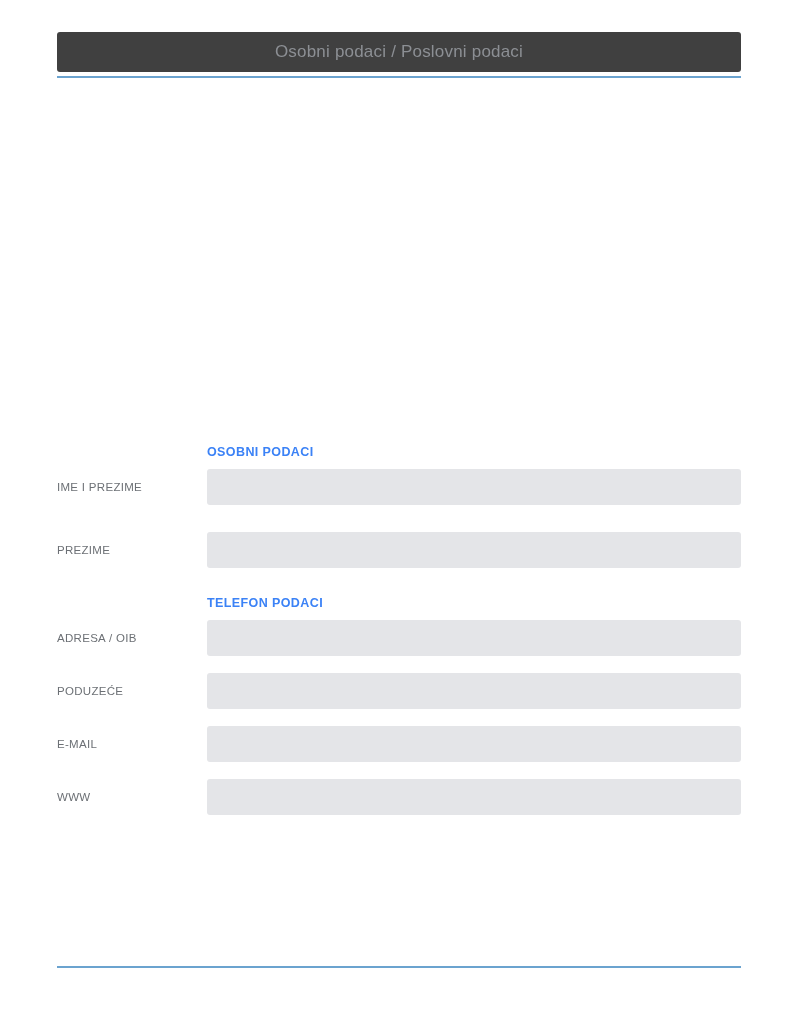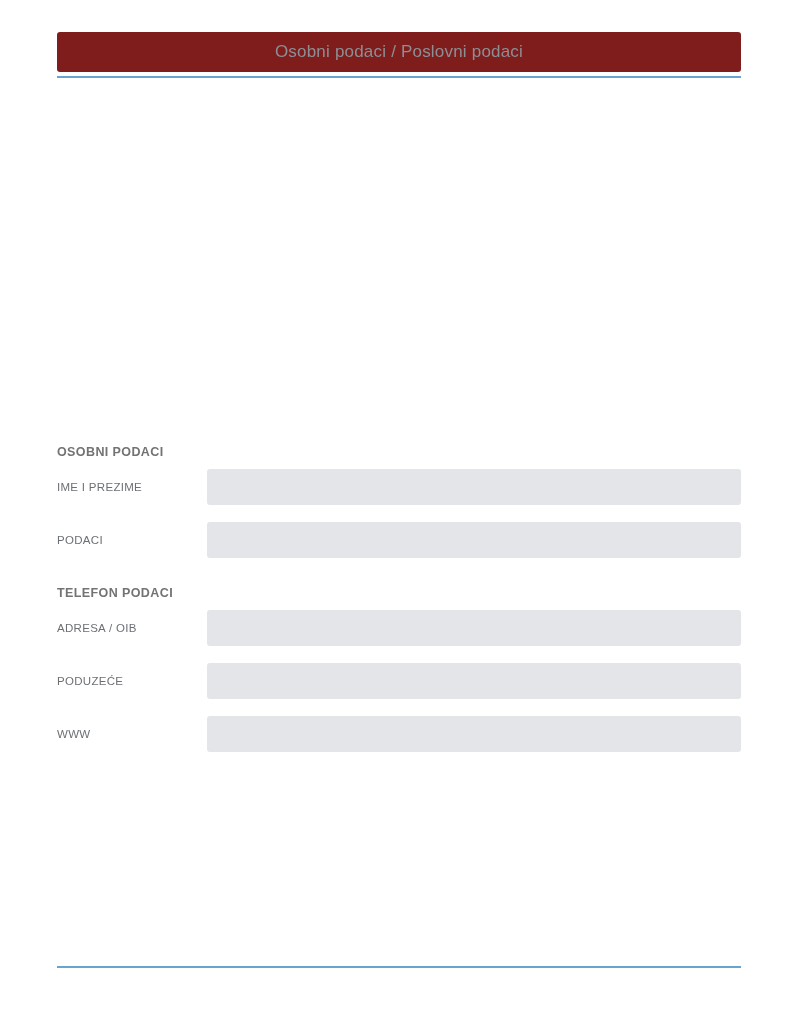--- a/index.html
+++ b/index.html
@@ -22,21 +22,21 @@
     background: #ffffff;
   }
 
   
   .header-band {
     position: absolute;
     left: 57px;
     top: 32px;
     width: 684px;
     height: 40px;
-    background: #7f1d1d;
+    background: #404040;
     border-radius: 3px;
     display: flex;
     align-items: center;
     justify-content: center;
   }
   .header-title {
     font-size: 17px;
     color: #8c8f94;
     font-weight: 400;
     letter-spacing: 0.2px;
@@ -64,22 +64,23 @@
   .form-area {
     position: absolute;
     left: 57px;
     top: 445px;
     width: 684px;
   }
 
   .section-title {
     font-size: 12.5px;
     font-weight: bold;
-    color: #737373;
+    color: #3b82f6;
     letter-spacing: 0.4px;
+    margin-left: 150px;
     margin-bottom: 10px;
   }
 
   .section-title.second {
     margin-top: 28px;
   }
 
   .field-row {
     display: flex;
     align-items: center;
@@ -108,21 +109,21 @@
     font-family: "Liberation Sans", sans-serif;
     font-size: 12px;
     color: #4a4d52;
     outline: none;
   }
   .field-input::placeholder {
     color: #b7b9bd;
   }
 
   
-  .group-personal .field-row { margin-bottom: 17px; }
+  .group-personal .field-row { margin-bottom: 27px; }
   .group-business .field-row { margin-bottom: 17px; }
 </style>
 </head>
 <body>
 
 <div class="page">
 
   <div class="header-band">
     <div class="header-title">Osobni podaci / Poslovni podaci</div>
   </div>
@@ -134,39 +135,43 @@
     <div class="group-personal">
       <div class="section-title">OSOBNI PODACI</div>
 
       <div class="field-row">
         <div class="field-label">IME I PREZIME</div>
         <input class="field-input" type="text" value="" style="">
       </div>
 
 
       <div class="field-row">
-        <div class="field-label">PODACI</div>
+        <div class="field-label">PREZIME</div>
         <input class="field-input" type="text" value="" style="">
       </div>
     </div>
 
     <div class="group-business">
       <div class="section-title second">TELEFON PODACI</div>
 
       <div class="field-row">
         <div class="field-label">ADRESA / OIB</div>
         <input class="field-input" type="text" value="" style="">
       </div>
 
       <div class="field-row">
         <div class="field-label">PODUZEĆE</div>
         <input class="field-input" type="text" value="" style="">
       </div>
 
 
+      <div class="field-row">
+        <div class="field-label">E-MAIL</div>
+        <input class="field-input" type="text" value="" style="">
+      </div>
 
       <div class="field-row">
         <div class="field-label">WWW</div>
         <input class="field-input" type="text" value="" style="">
       </div>
     </div>
 
   </div>
 
   <div class="rule-bottom"></div>

